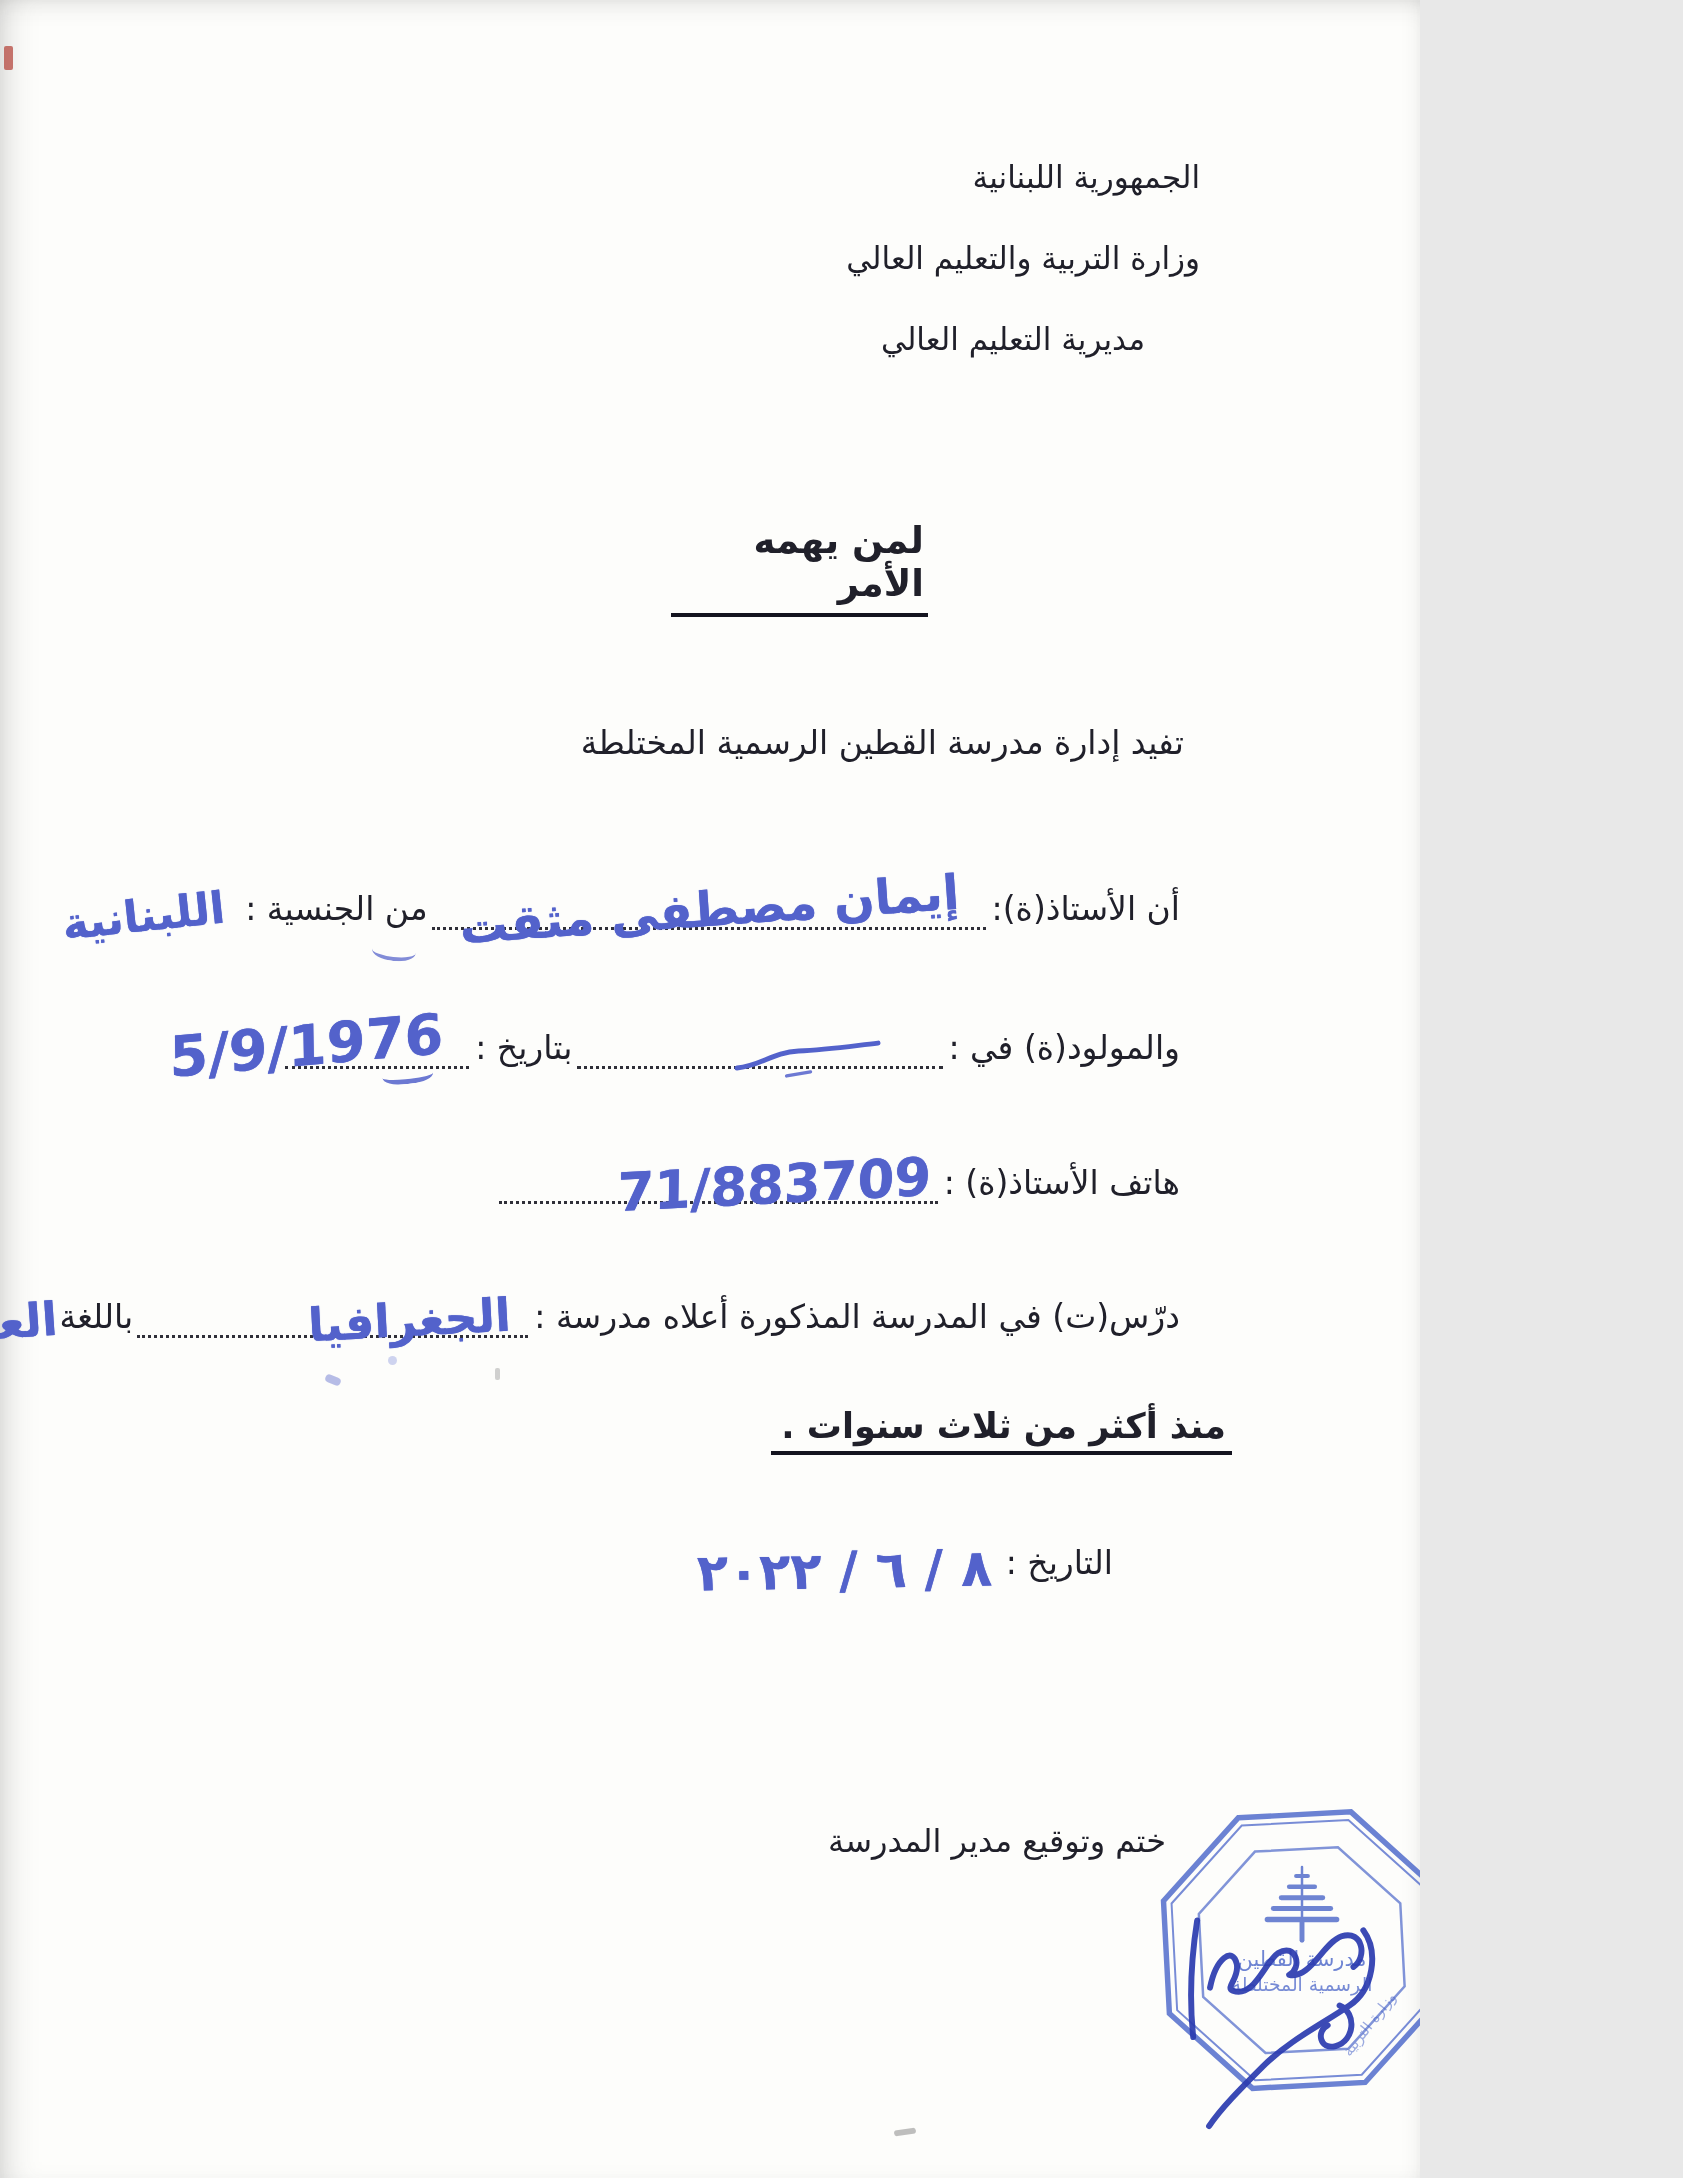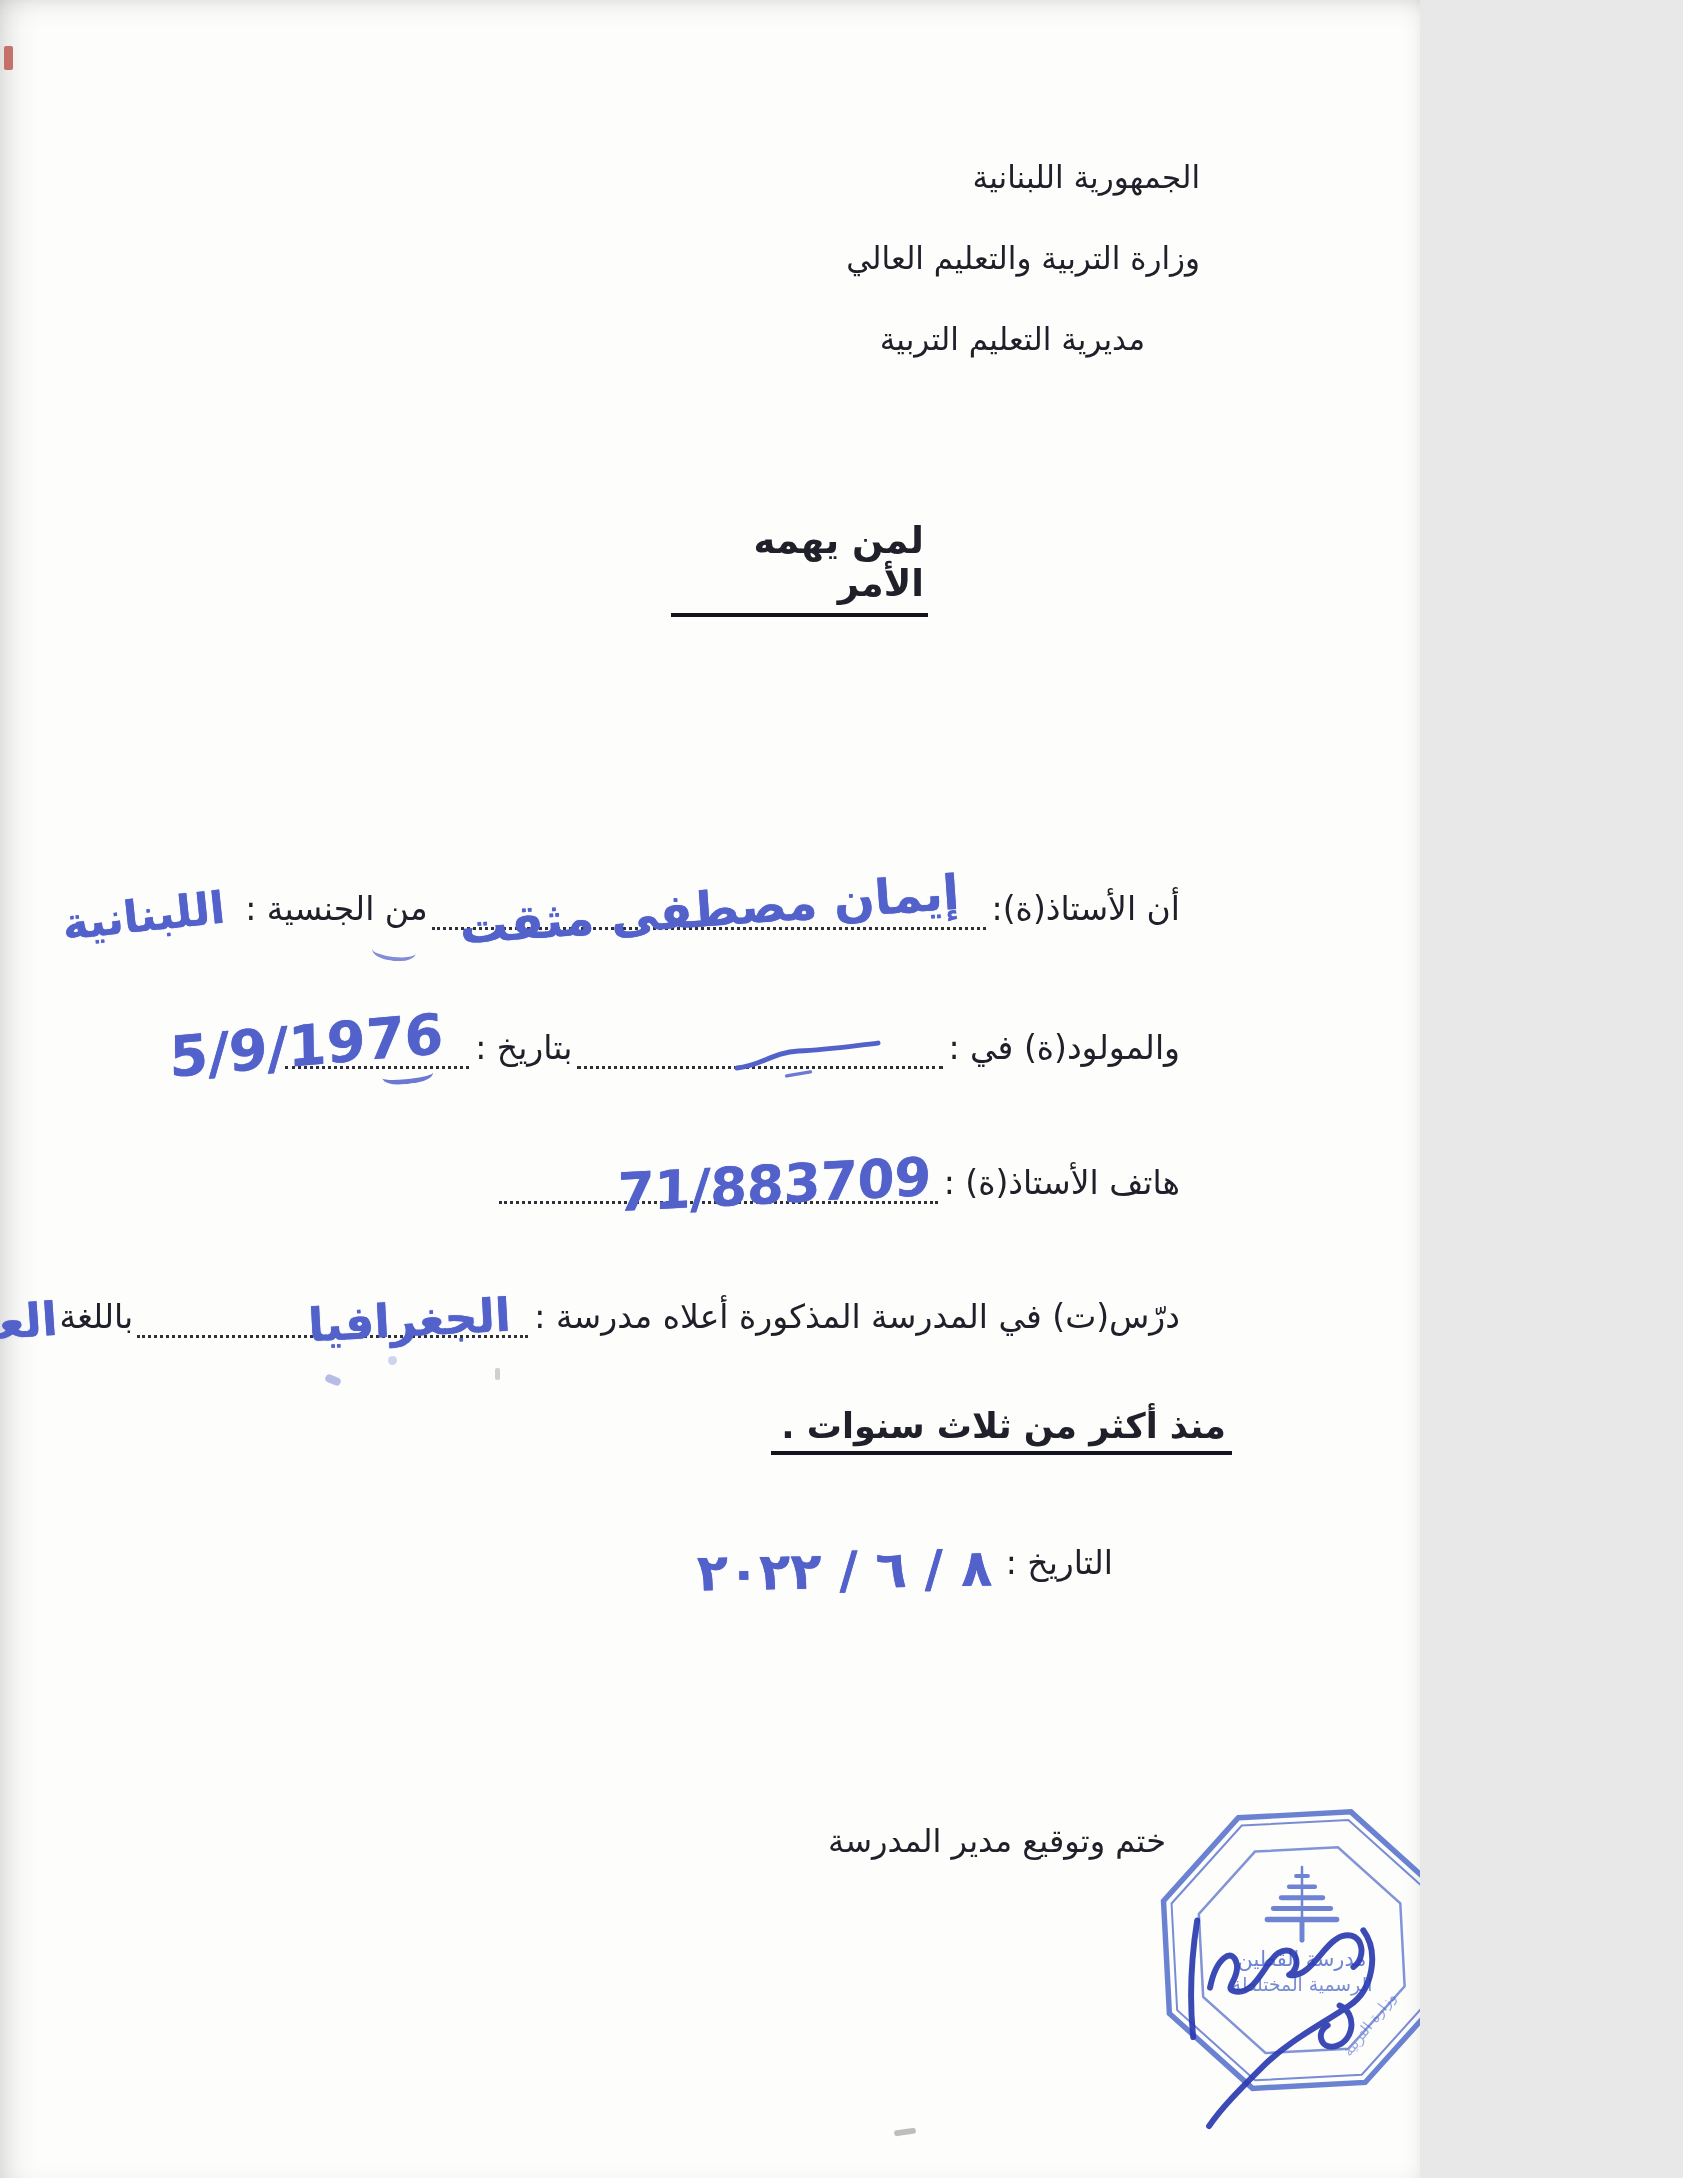--- a/index.html
+++ b/index.html
@@ -69,25 +69,26 @@
   .a-speck3{left:495px;top:1368px;width:5px;height:12px;background:#9a9a9a;opacity:.45;border-radius:2px;}
 </style>
 </head>
 <body>
 
 <div id="page">
 
   <div class="letterhead">
     <div>الجمهورية اللبنانية</div>
     <div>وزارة التربية والتعليم العالي</div>
-    <div class="indent">مديرية التعليم التربية</div>
+    <div class="indent">مديرية التعليم العالي</div>
   </div>
 
   <div class="doc-title">لمن يهمه الأمر</div>
 
+  <div class="intro">تفيد إدارة مدرسة القطين الرسمية المختلطة</div>
 
   <div class="fline" id="line-teacher">
     <span class="lbl">أن الأستاذ(ة):</span>
     <span class="dots w-name">
       <span class="hw hw-name">إيمان مصطفى مثقت</span>
     </span>
     <span class="lbl">من الجنسية :</span>
     <span class="dots w-nat">
       <span class="hw hw-nat">اللبنانية</span>
     </span>

